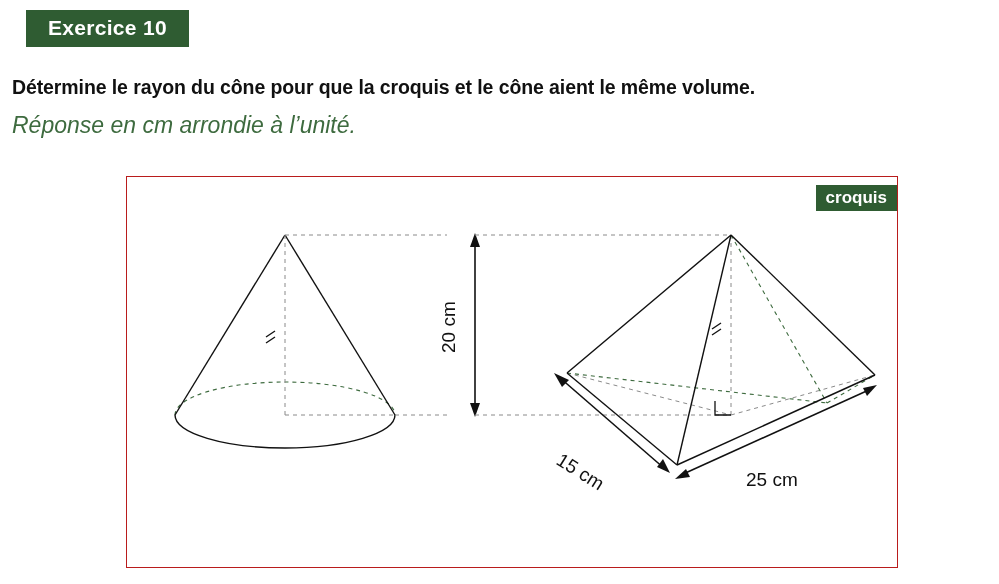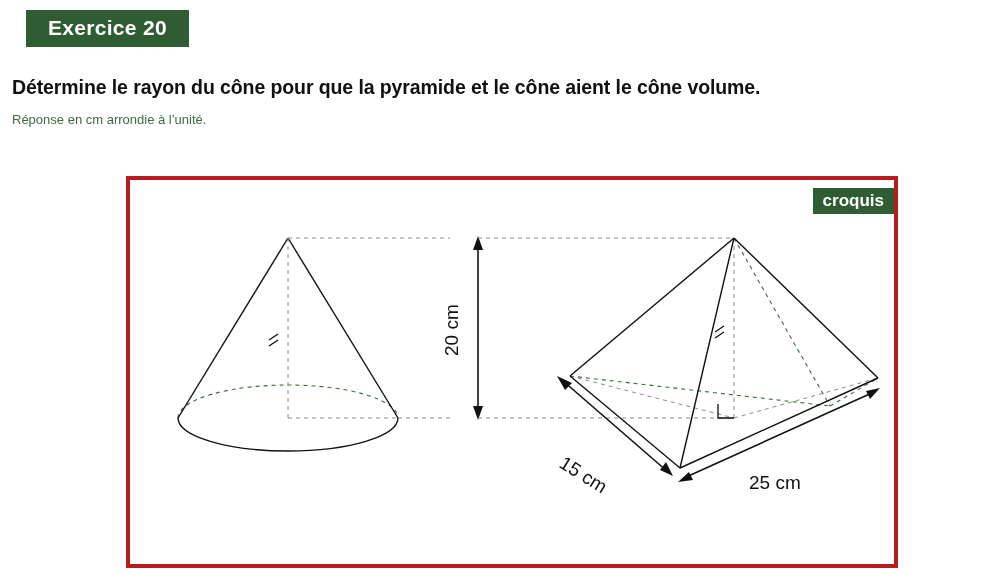--- a/index.html
+++ b/index.html
@@ -33,30 +33,31 @@
     top: 76px;
     font-size: 19.5px;
     font-weight: bold;
     color: #111111;
     letter-spacing: -0.1px;
   }
   .answer-hint {
     position: absolute;
     left: 12px;
     top: 112px;
-    font-size: 13px;
+    font-size: 23px;
     color: #3e6b3f;
+    font-style: italic;
   }
   .figure-box {
     position: absolute;
     left: 126px;
     top: 176px;
     width: 772px;
     height: 392px;
-    border: 4px solid #b91c1c;
+    border: 1px solid #b91c1c;
     box-sizing: border-box;
     background: #ffffff;
   }
   .croquis-tag {
     position: absolute;
     right: 0px;
     top: 8px;
     background: #2f5c32;
     color: #ffffff;
     font-weight: bold;
@@ -89,23 +90,23 @@
   }
   .dim-base {
     left: 619px;
     top: 292px;
     text-align: center;
   }
 </style>
 </head>
 <body>
 
-<div class="exercise-badge">Exercice 20</div>
+<div class="exercise-badge">Exercice 10</div>
 
-<div class="question">Détermine le rayon du cône pour que la pyramide et le cône aient le cône volume.</div>
+<div class="question">Détermine le rayon du cône pour que la croquis et le cône aient le même volume.</div>
 
 <div class="answer-hint">Réponse en cm arrondie à l’unité.</div>
 
 <div class="figure-box">
 
   <div class="croquis-tag">croquis</div>
 
   <svg class="fig-svg" width="772" height="392" viewBox="0 0 772 392">
 
     <path d="M 48 238 A 110 33 0 0 0 268 238" fill="none" stroke="#111111" stroke-width="1.4"></path>

